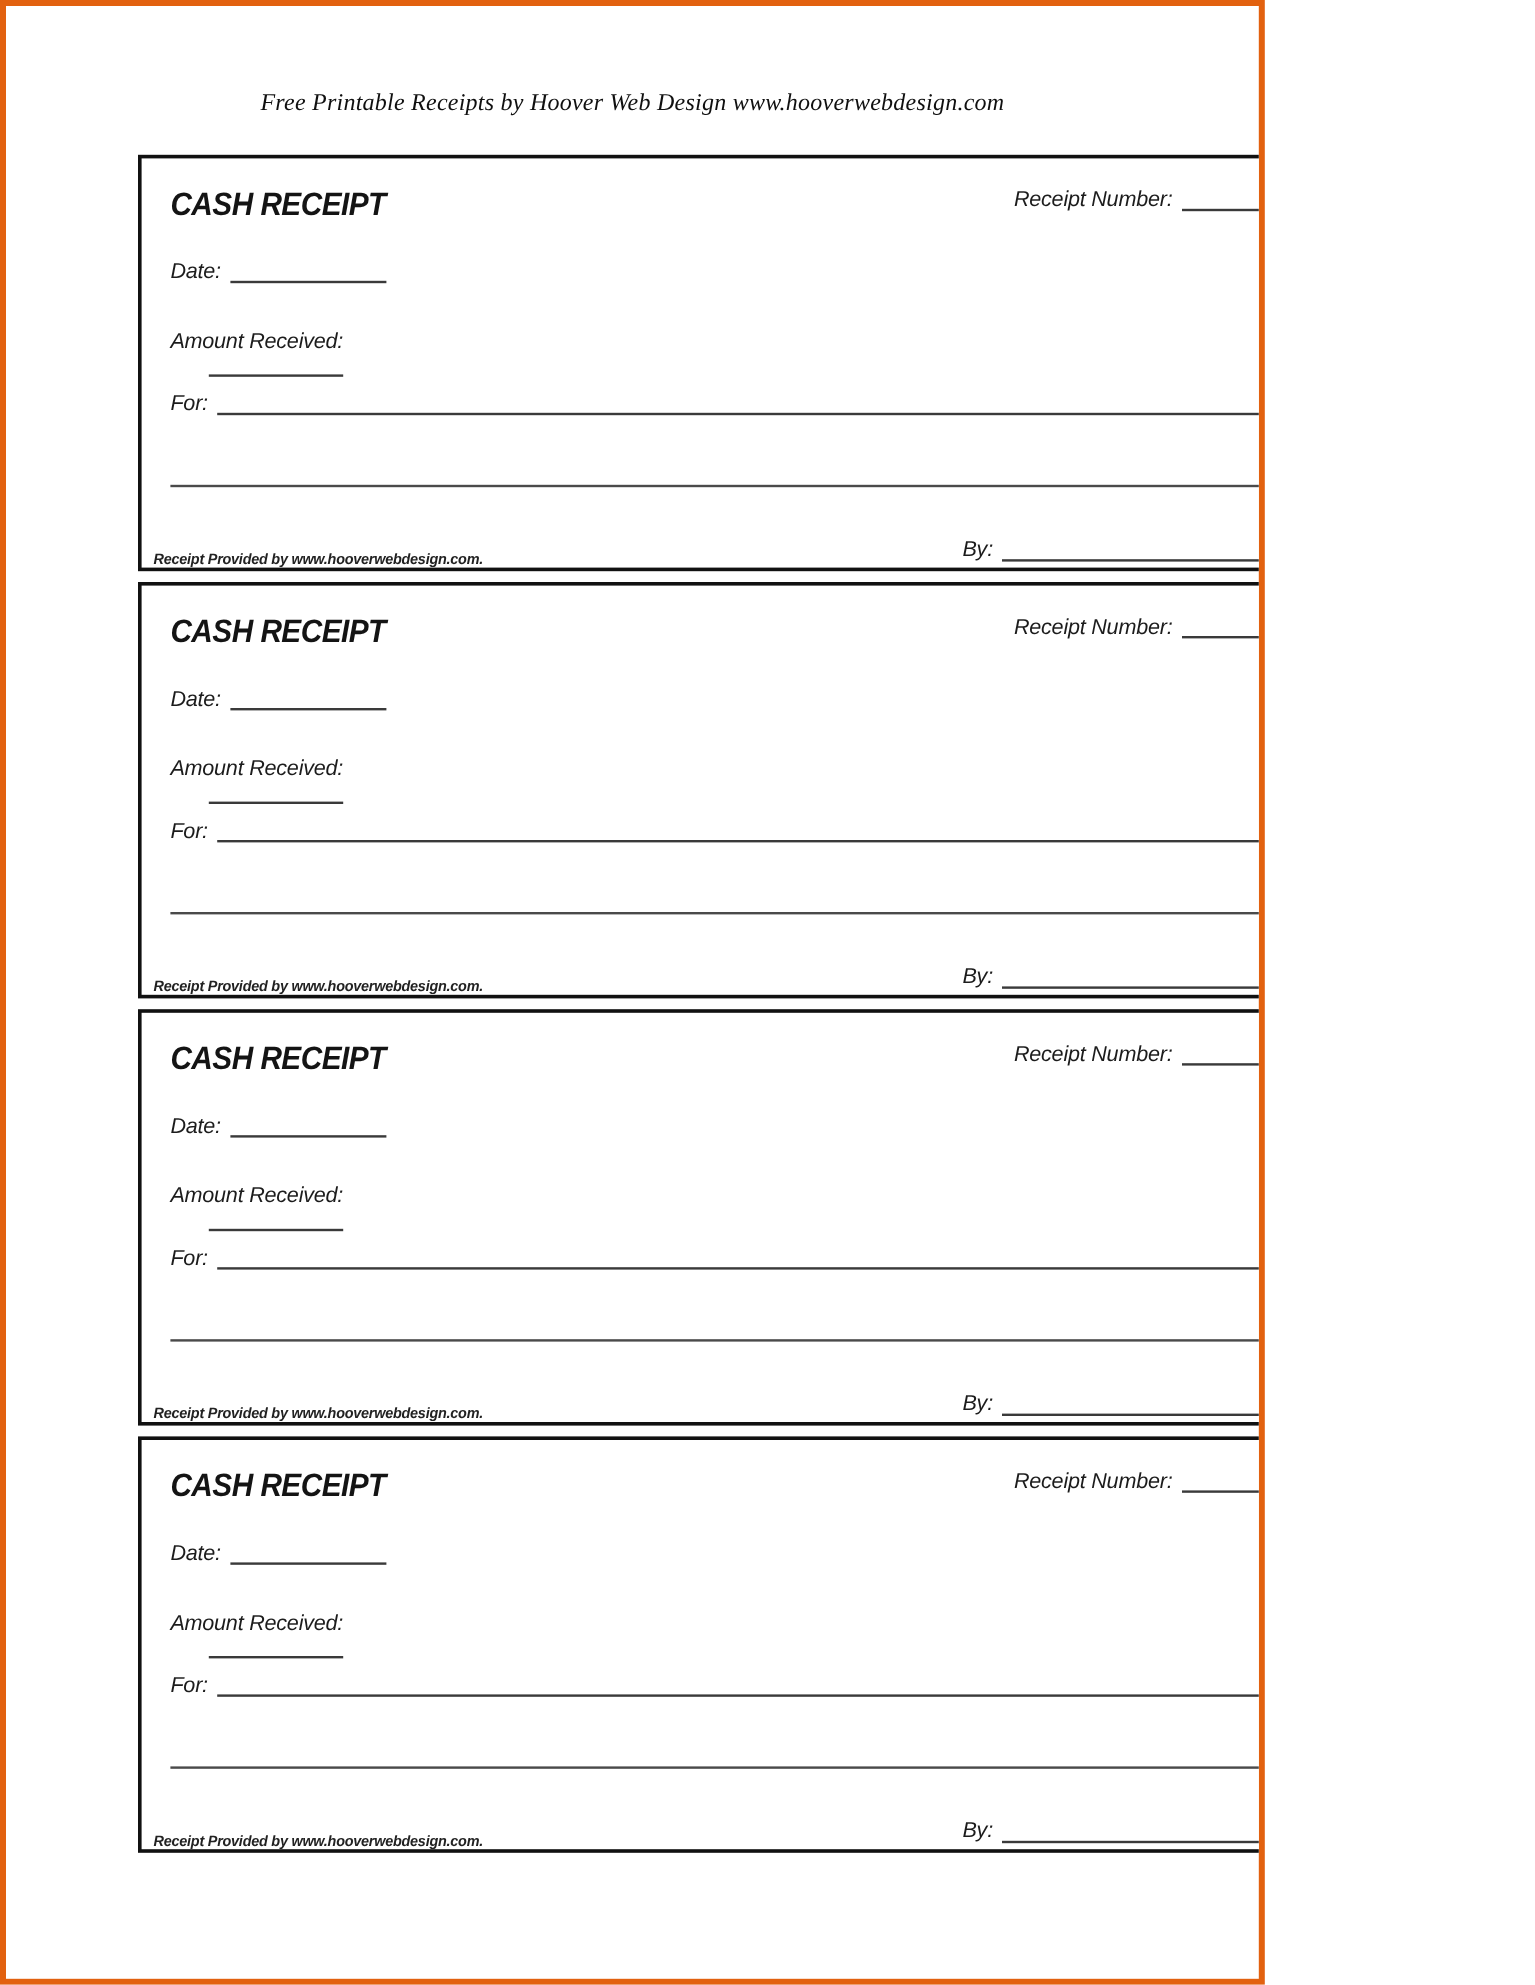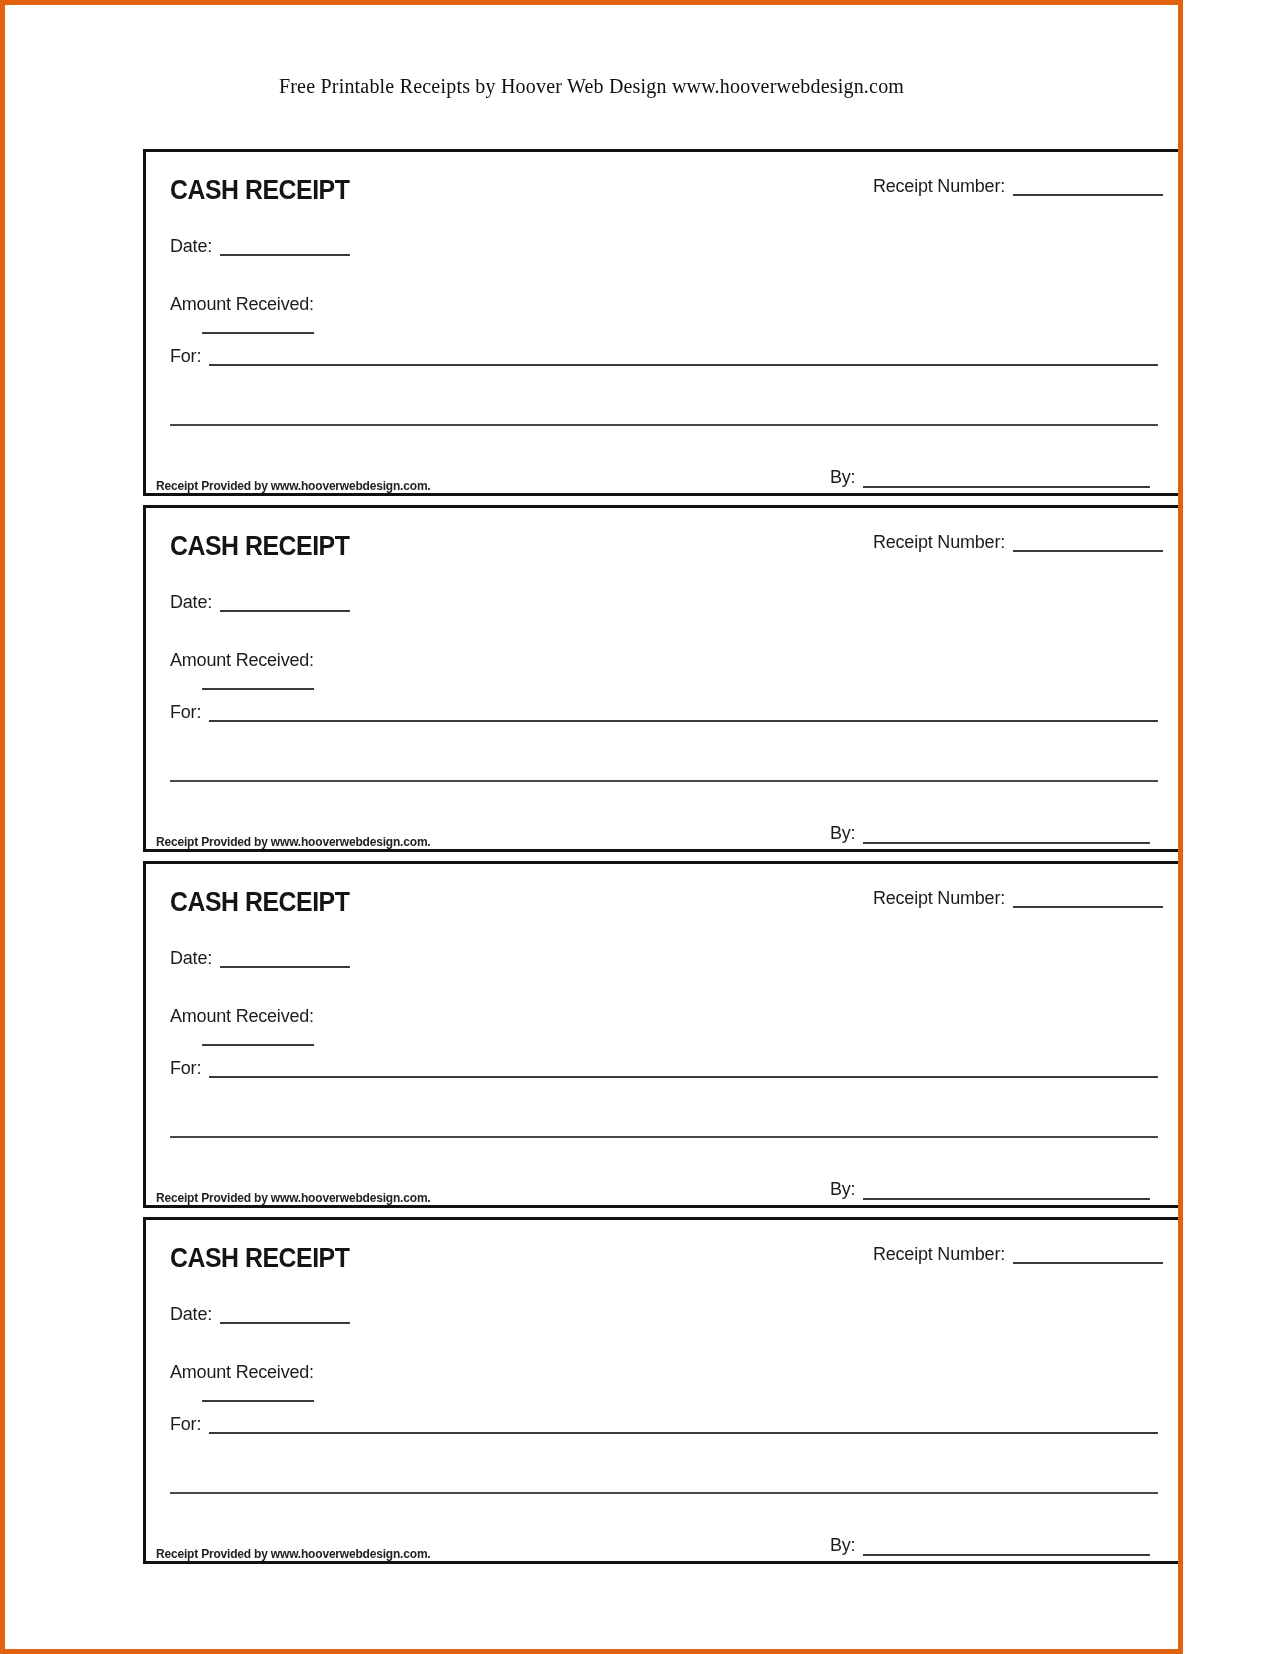--- a/index.html
+++ b/index.html
@@ -5,37 +5,38 @@
   :root{
     --frame:#e2610f;
     --ink:#1a1a1a;
     --line:#3a3a3a;
     --boxborder:#111111;
   }
   *{margin:0;padding:0;box-sizing:border-box;}
   html,body{background:#ffffff;}
   .page{
     position:relative;
-    width:1183px;height:1654px;
+    width:1054px;height:1654px;
     background:#ffffff;
     border:5px solid var(--frame);
     overflow:hidden;
     font-family:"Liberation Sans",sans-serif;
     color:var(--ink);
+    font-style:italic;
   }
   .header-title{
     position:absolute;top:70px;left:0;right:0;
     text-align:center;
     font-family:"Liberation Serif","DejaVu Serif",serif;
     font-size:20px;font-weight:400;color:#101010;
     letter-spacing:.2px;
   }
   .receipts{
-    position:absolute;left:110px;top:144px;width:1038px;
-    display:flex;flex-direction:column;gap:9px;margin-left:28px;
+    position:absolute;left:110px;top:124px;width:1038px;
+    display:flex;flex-direction:column;gap:9px;
   }
   .receipt{
     position:relative;
     height:347px;
     border:3px solid var(--boxborder);
     background:#fff;
   }
   .r-title{
     position:absolute;left:24px;top:22px;
     font-size:27px;font-weight:700;line-height:32px;

